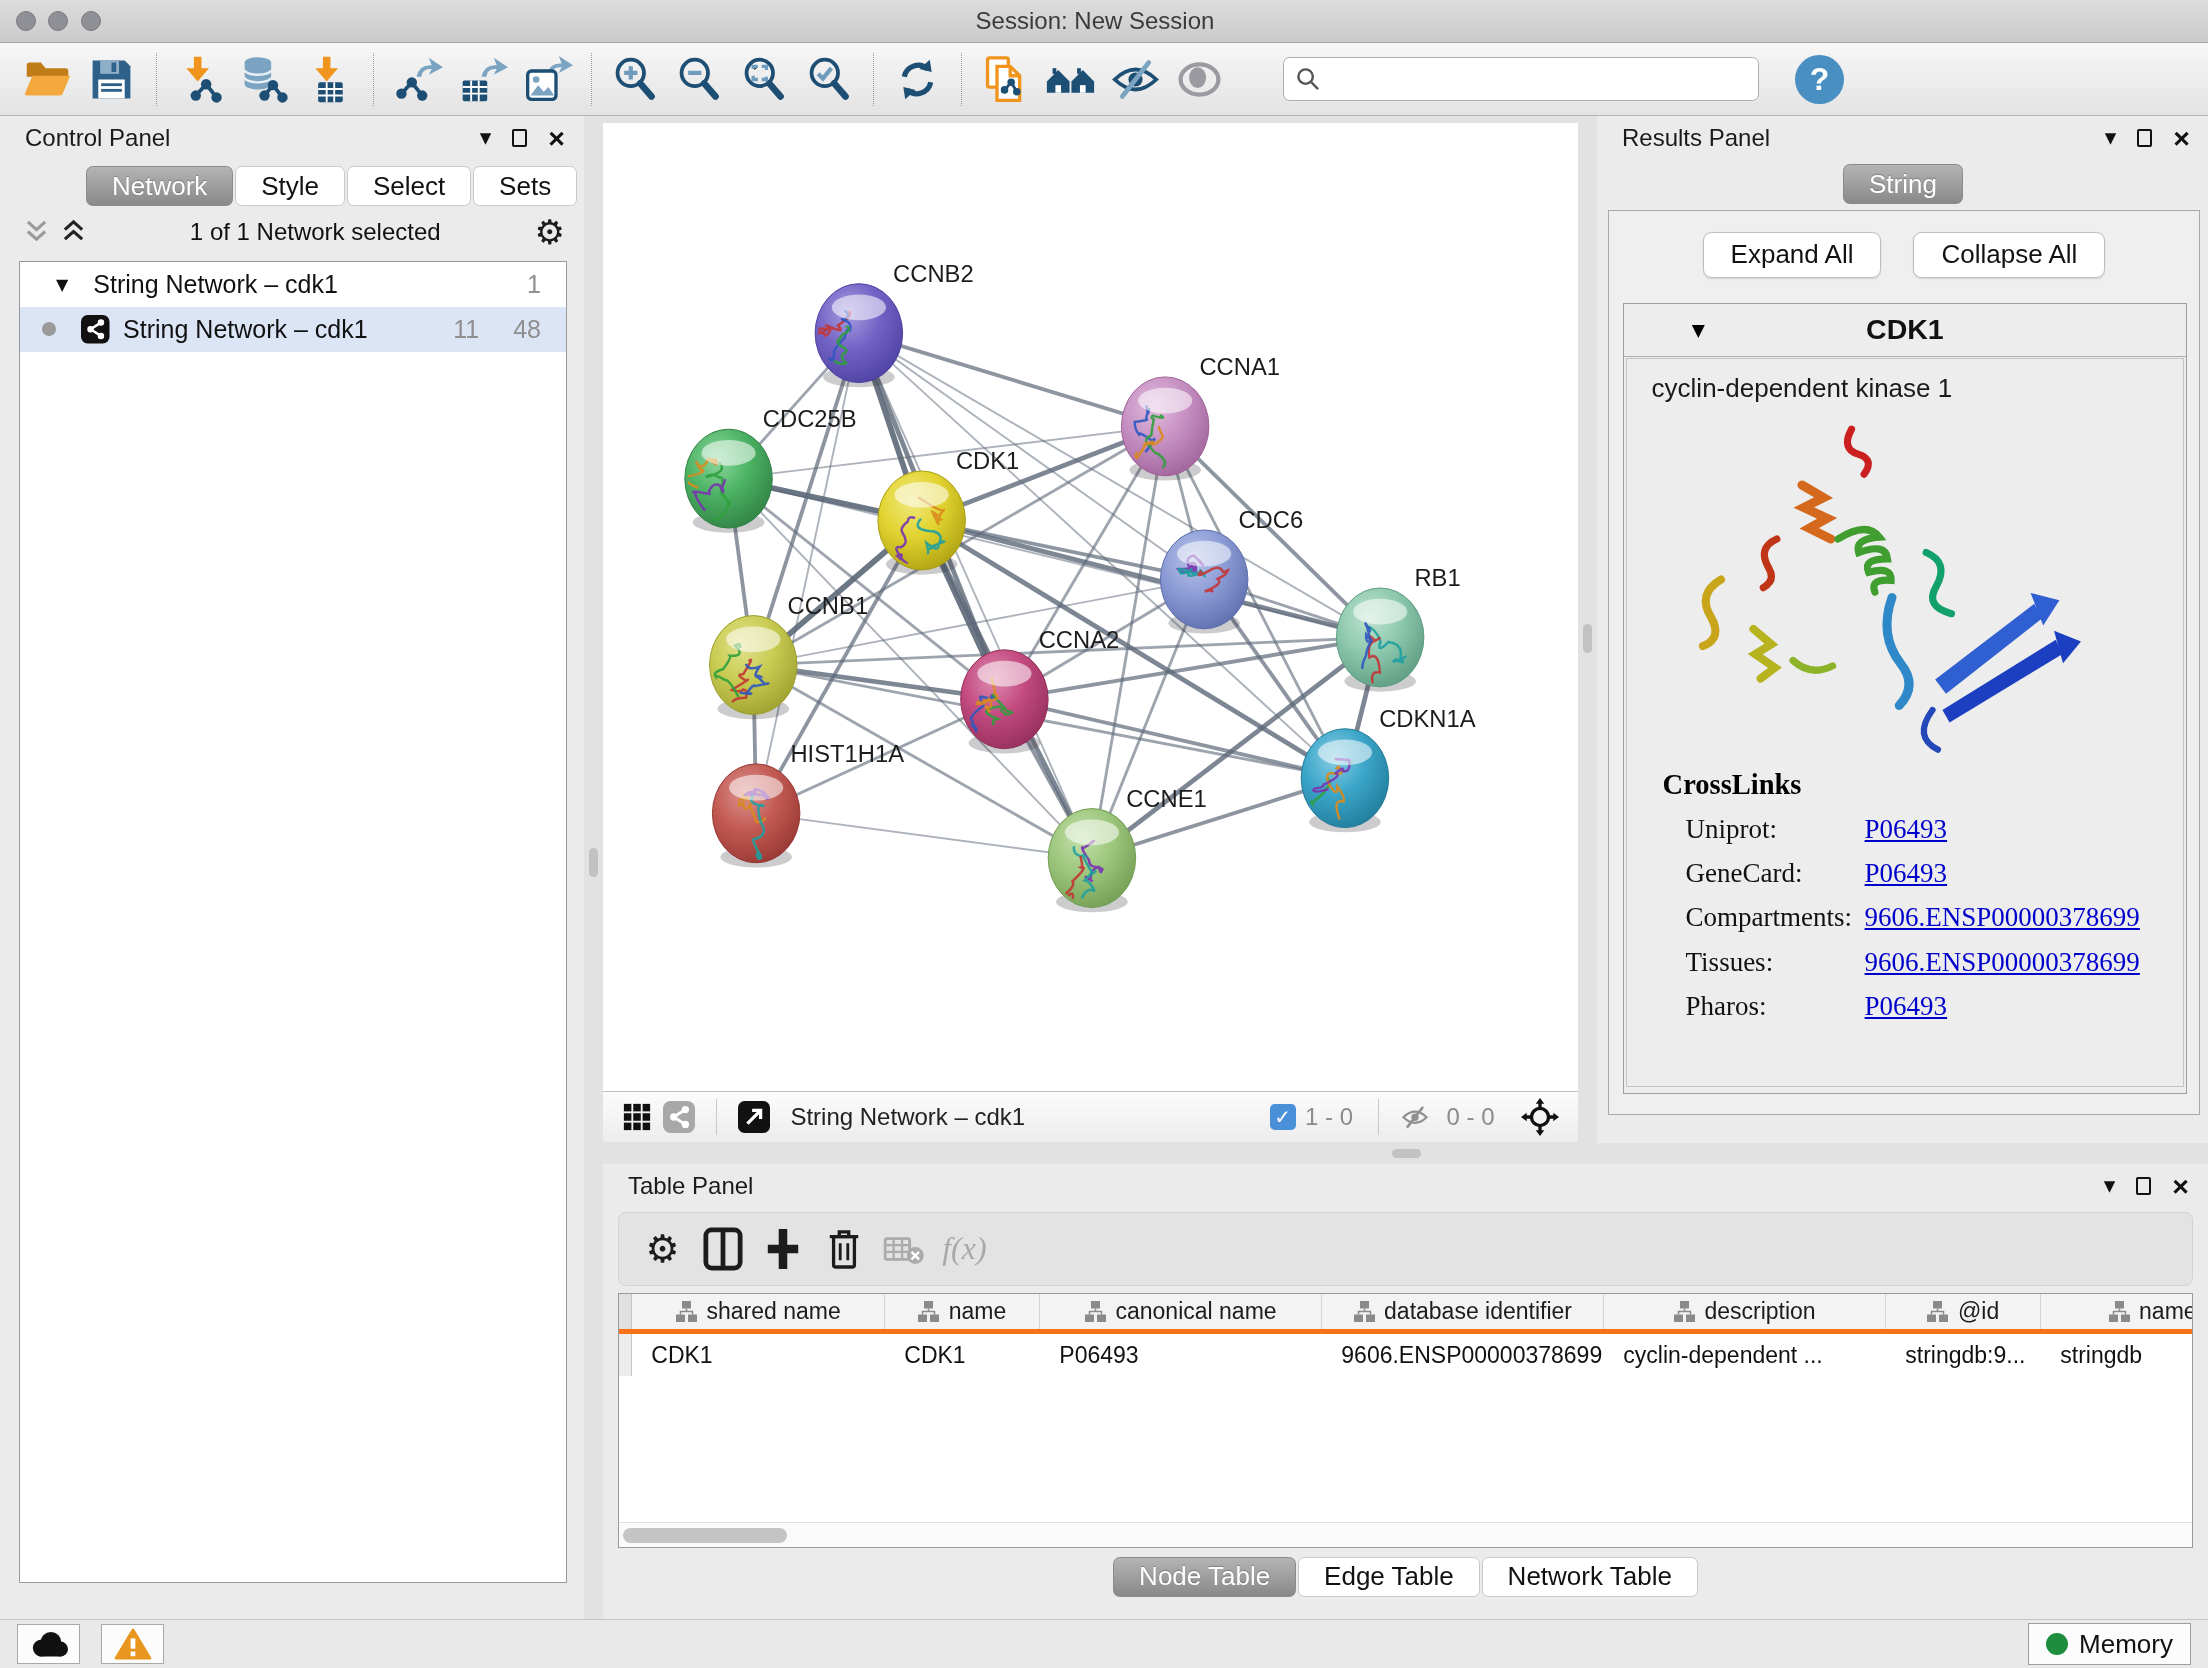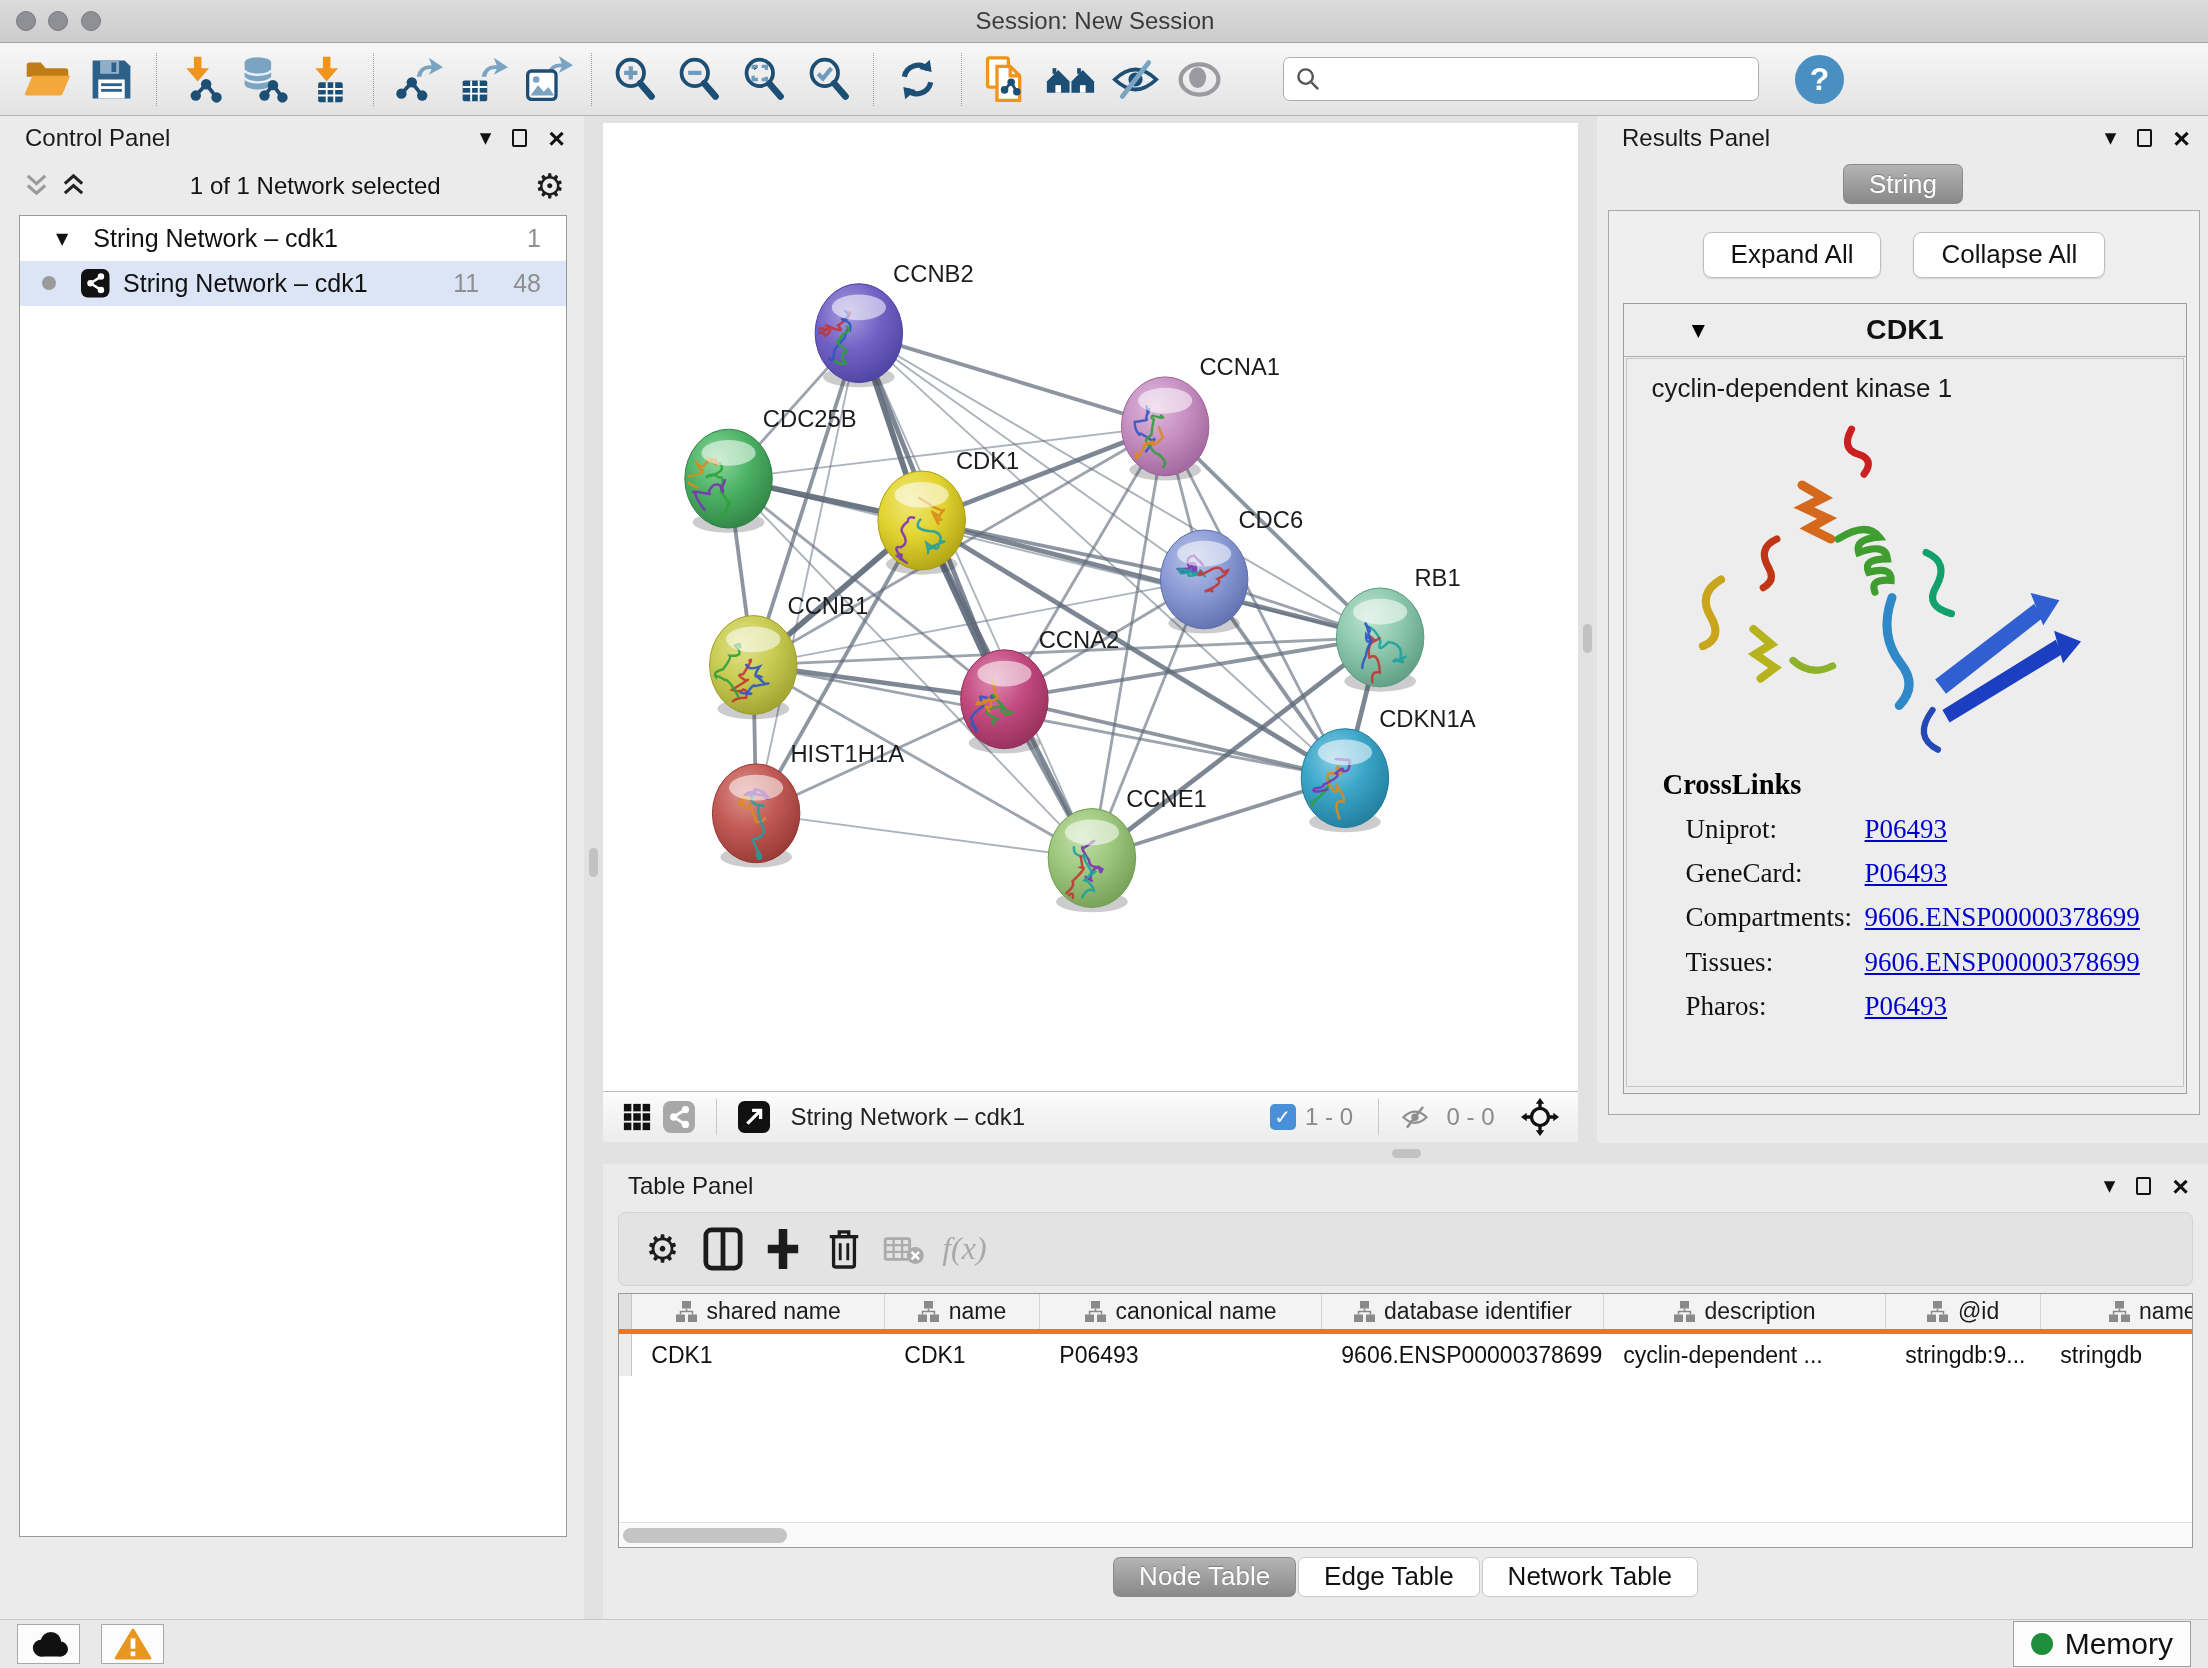--- a/index.html
+++ b/index.html
@@ -118,21 +118,21 @@
   .tbl-scroll { height:25px; flex:0 0 25px; background:#fafafa; border-top:1px solid #e0e0e0; display:flex; align-items:center; }
   .tbl-thumb { width:164px; height:15px; border-radius:7.6px; background:#c4c4c4; margin-left:3.8px; }
   .tp-tabs { height:49px; display:flex; justify-content:center; align-items:center; gap:1.9px; margin-top:3.8px; }
 
   
   .statusbar { height:49px; flex:0 0 49px; background:#e9e9e9; border-top:1px solid #c6c6c6;
                display:flex; align-items:center; padding:0 17px; }
   .sb-btn { width:63px; height:40px; background:#fcfcfc; border:1.9px solid #a9a9a9; display:flex; align-items:center;
             justify-content:center; margin-right:21px; }
   .mem-btn { margin-left:auto; background:#fcfcfc; border:1.9px solid #9e9e9e; display:flex; align-items:center;
-             gap:11.4px; padding:4.8px 17px; font-size:30px; color:#111; }
+             gap:11.4px; padding:4.8px 17px; font-size:26px; color:#111; }
   .mem-dot { width:22px; height:22px; border-radius:50%; }
 </style>
 </head>
 <body>
 
 <div class="window">
 
   <div class="titlebar">
     <div class="traffic">
       <span></span>
@@ -311,20 +311,26 @@
   <div class="main">
 
     <div class="control-panel">
       <div class="panel-header">
         <span class="ph-title">Control Panel</span>
         <span class="ph-icons">
           <span class="ph-tri">▼</span>
           <span class="ph-float"></span>
           <span class="ph-close">×</span>
         </span>
+      </div>
+      <div class="cp-tabs">
+        <div class="tab selected">Network</div>
+        <div class="tab">Style</div>
+        <div class="tab">Select</div>
+        <div class="tab">Sets</div>
       </div>
       <div class="cp-selector">
         <svg class="chev" viewBox="0 0 28 26">
           <path d="M5 3l9 8 9-8M5 13l9 8 9-8" fill="none" stroke="#9a9a9a" stroke-width="3.2"></path>
           </svg>
         <svg class="chev" viewBox="0 0 28 26">
           <path d="M5 11l9-8 9 8M5 21l9-8 9 8" fill="none" stroke="#222" stroke-width="3.2"></path>
           </svg>
         <span class="cp-status">1 of 1 Network selected</span>
         <span class="gear-glyph">⚙</span>

